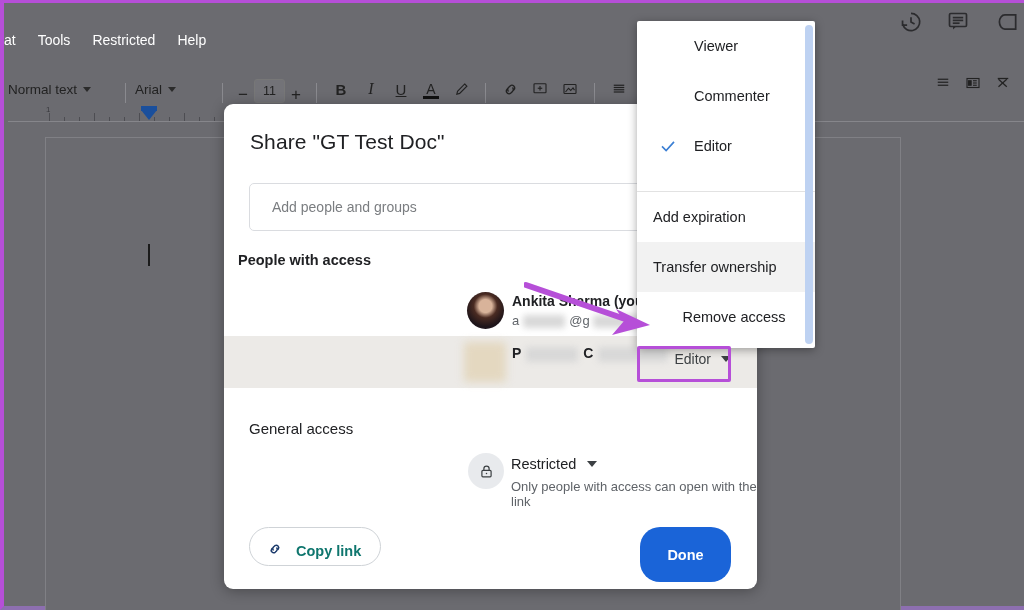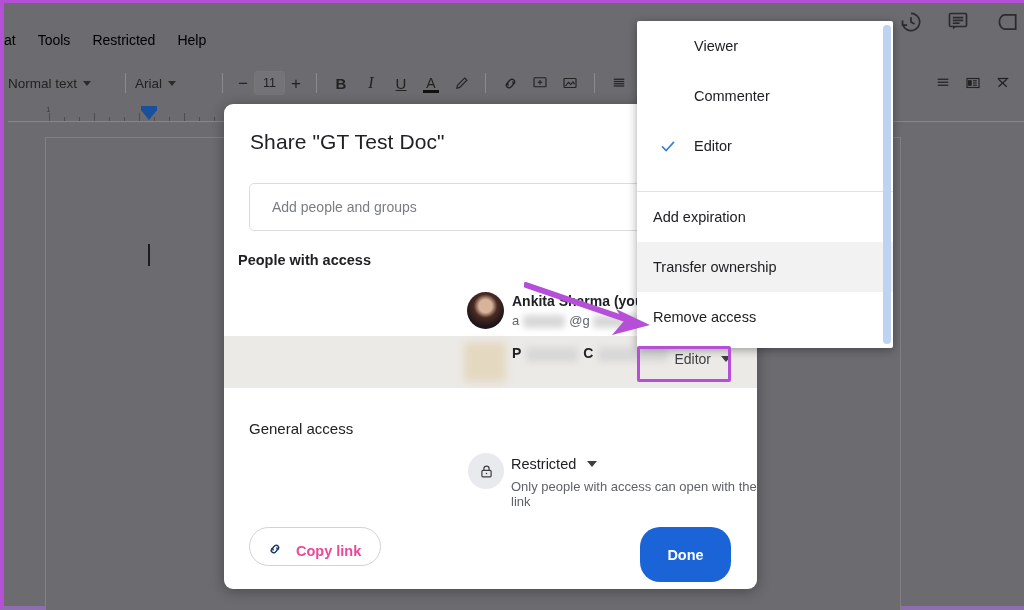--- a/index.html
+++ b/index.html
@@ -22,30 +22,30 @@
   
   #docs {
     position: absolute; left: 0; top: 0; right: 0; bottom: 0;
     background: #6b6b70;
   }
 
   
   #menubar {
     position: absolute; left: 0; top: 20px; height: 34px; right: 0;
     display: flex; align-items: center;
-    color: #000000;
+    color: #ffffff;
     font-size: 14px;
   }
   #menubar .mi { padding: 0 11px; white-space: nowrap; }
   #menubar .mi.first { padding-left: 0; }
 
   
   #toolbar {
     position: absolute; left: 0; top: 60px; height: 40px; right: 0;
-    display: flex; align-items: center;
+    display: flex; align-items: flex-end;
     color: #222;
     font-size: 13px;
   }
   .tb-item { display: flex; align-items: center; height: 28px; }
   .tb-style { width: 112px; padding-left: 4px; font-size: 13.5px; }
   .tb-caret {
     width: 0; height: 0; margin-left: 6px;
     border-left: 4.5px solid transparent;
     border-right: 4.5px solid transparent;
     border-top: 5px solid #2b2b2b;
@@ -201,34 +201,34 @@
   #ga-desc {
     position: absolute; left: 287px; top: 375px;
     font-size: 13px; color: #5f6368;
   }
 
   #copy-link {
     position: absolute; left: 25px; top: 423px; height: 39px;
     padding: 8px 19px 0 16px;
     border: 1px solid #cfd3d7; border-radius: 20px;
     display: flex; align-items: center; gap: 12px;
-    font-size: 14.5px; font-weight: bold; color: #ec4899;
+    font-size: 14.5px; font-weight: bold; color: #0f766e;
     background: #fff;
   }
   #done-btn {
     position: absolute; right: 26px; top: 423px;
     width: 91px; height: 55px; border-radius: 20px;
     background: #1a64d8; color: #fff;
     display: flex; align-items: center; justify-content: center;
     font-size: 14.5px; font-weight: bold;
   }
 
   
   #role-menu {
-    position: absolute; left: 633px; top: 18px; width: 256px; height: 327px;
+    position: absolute; left: 633px; top: 18px; width: 178px; height: 327px;
     background: #fff; border-radius: 2px;
     box-shadow: 0 2px 10px rgba(0,0,0,.35);
     overflow: hidden;
   }
   .mi-row {
     position: relative; height: 50px;
     display: flex; align-items: center;
     font-size: 14.5px; color: #202124;
   }
   .mi-row.role { padding-left: 57px; }
@@ -472,21 +472,21 @@
     </div>
 
     <div id="menu-divider"></div>
 
     <div class="mi-row act hl" style="position:absolute;top:221px;left:0;right:0;">
       <span>Transfer ownership</span>
     </div>
     <div class="mi-row act" style="position:absolute;top:171px;left:0;right:0;">
       <span>Add expiration</span>
     </div>
-    <div class="mi-row act" style="position:absolute;top:271px;left:0;right:0;">
+    <div class="mi-row act" style="position:absolute;top:271px;left:0;right:0;justify-content:center;">
       <span>Remove access</span>
     </div>
 
     <div id="menu-scroll"></div>
   </div>
 
   <svg id="arrow" width="130" height="60" viewBox="0 0 130 60">
     <path d="M2 6 L104 41" stroke="#b64fd8" stroke-width="6" stroke-linecap="round" fill="none"></path>
     <path d="M126 46 L92 30 L100 42 L88 56 Z" fill="#b64fd8"></path>
   </svg>

